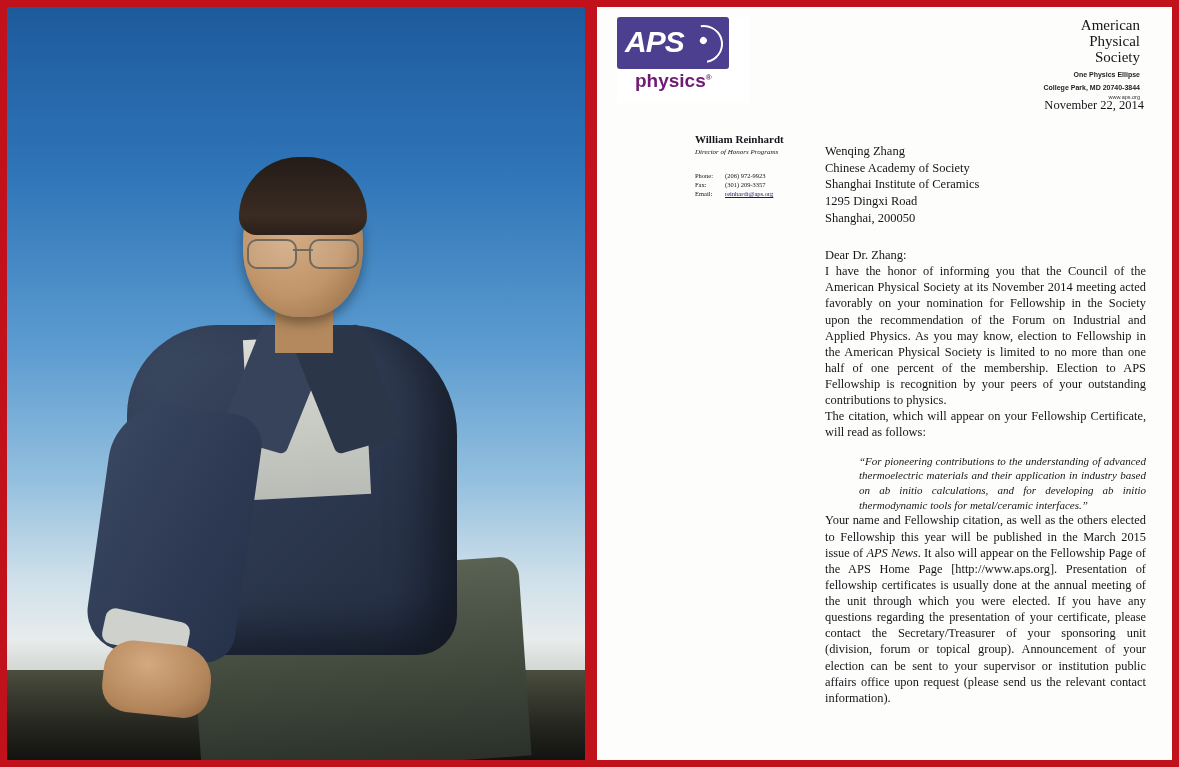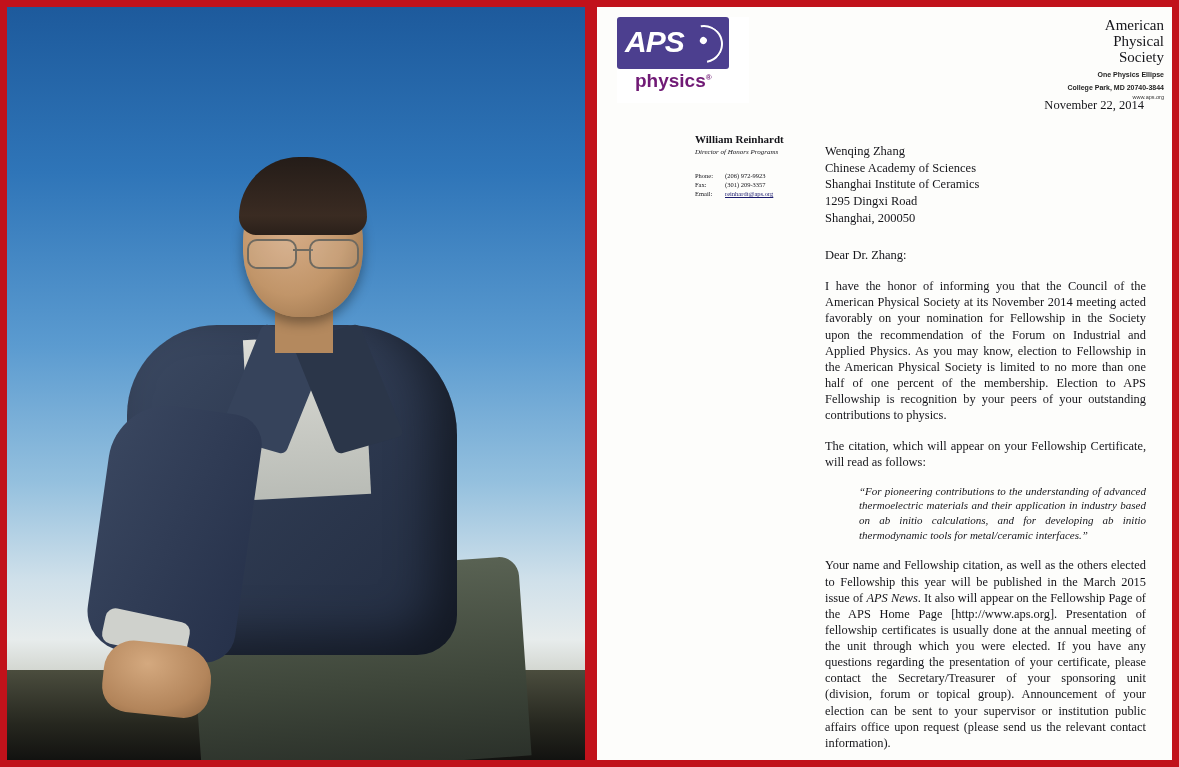--- a/index.html
+++ b/index.html
@@ -199,21 +199,21 @@
     border: 7px solid #c1121b;
     border-left-width: 5px;
     box-sizing: border-box;
     background: #ffffff;
     overflow: hidden;
   }
   .letter {
     position: absolute;
     inset: 0;
     background: #fdfdfb;
-    padding: 10px 8px 8px 20px;
+    padding: 10px 32px 8px 20px;
     box-sizing: border-box;
     color: #15151a;
   }
   .letter-head {
     display: flex;
     flex-direction: row;
     justify-content: space-between;
     align-items: flex-start;
   }
   .aps-logo {
@@ -346,21 +346,21 @@
   }
   .addressee {
     font-size: 12.5px;
     line-height: 1.33;
   }
   .salutation {
     margin-top: 22px;
     font-size: 12.5px;
   }
   .para {
-    margin-top: 15px;
+    margin-top: 0;
     font-size: 12.4px;
     line-height: 1.30;
     text-align: justify;
   }
   .citation {
     margin: 13px 0 0 34px;
     font-style: italic;
     font-size: 11px;
     line-height: 1.34;
     text-align: justify;
@@ -431,21 +431,21 @@
             <span class="lbl">Email:</span><span class="eml">reinhardt@aps.org</span>
           </div>
         </div>
       </div>
 
       <div class="date-line">November 22, 2014</div>
 
       <div class="body-col">
         <div class="addressee">
           <div>Wenqing Zhang</div>
-          <div>Chinese Academy of Sciences</div>
+          <div>Chinese Academy of Society</div>
           <div>Shanghai Institute of Ceramics</div>
           <div>1295 Dingxi Road</div>
           <div>Shanghai, 200050</div>
         </div>
 
         <div class="salutation">Dear Dr. Zhang:</div>
 
         <div class="para">I have the honor of informing you that the Council of the American Physical Society at its November 2014 meeting acted favorably on your nomination for Fellowship in the Society upon the recommendation of the Forum on Industrial and Applied Physics. As you may know, election to Fellowship in the American Physical Society is limited to no more than one half of one percent of the membership. Election to APS Fellowship is recognition by your peers of your outstanding contributions to physics.</div>
 
         <div class="para">The citation, which will appear on your Fellowship Certificate, will read as follows:</div>

